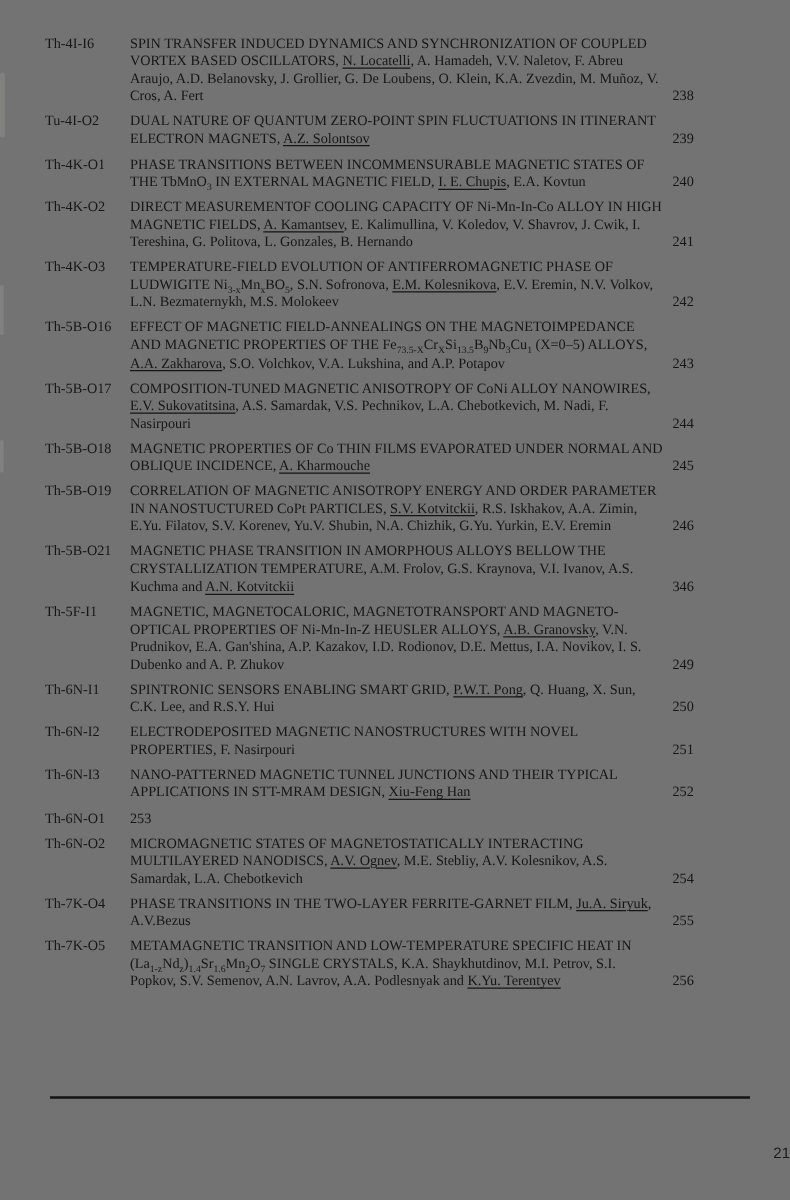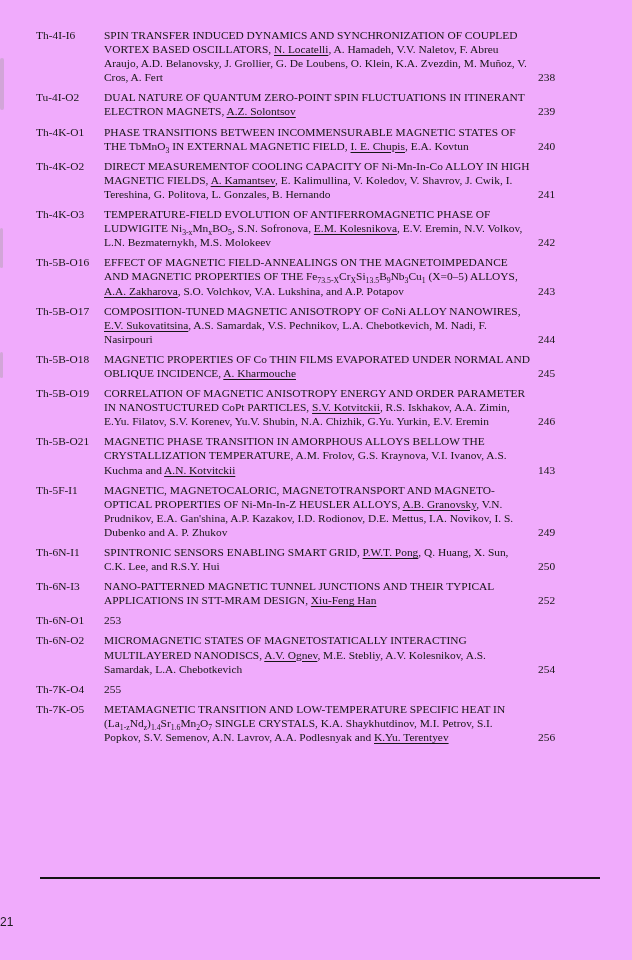--- a/index.html
+++ b/index.html
@@ -4,38 +4,38 @@
 <style>
   html,body { margin:0; padding:0; }
   body {
     width:632px; height:960px;
     background:#fdfdfb;
     font-family:"Liberation Serif", serif;
     color:#161616;
     overflow:hidden;
     position:relative;
   }
-  .page { position:absolute; inset:0; background:#f0abfc; }
+  .page { position:absolute; inset:0; background:#737373; }
   .toc {
     position:absolute; left:36px; top:28px; width:544px;
     font-size:11.4px; line-height:14.1px;
   }
   .row { display:flex; align-items:flex-start; margin-bottom:6px; }
   .code { width:68px; flex:0 0 68px; white-space:nowrap; }
   .title { flex:1 1 auto; padding-right:8px; max-width:426px; }
   .pg { width:42px; flex:0 0 42px; text-align:left; align-self:flex-end; }
   .seg-u { text-decoration:underline; text-underline-offset:2px; text-decoration-thickness:1px; }
   .seg-s { vertical-align:sub; font-size:68%; line-height:0; }
   .bottom-rule {
     position:absolute; left:40px; top:877px; width:560px; height:0;
     border-top:2.6px solid #141414;
   }
   .footer {
     position:absolute; left:0; right:0; top:915px;
-    text-align:left;
+    text-align:right;
     font-family:"Liberation Sans", sans-serif;
     font-size:12px; color:#1b1b1b;
   }
   .smudge { position:absolute; background:#9a9a94; opacity:.35; border-radius:2px; }
   .smudge.s1 { left:0; top:58px;  width:4px; height:52px; }
   .smudge.s2 { left:0; top:228px; width:3px; height:40px; }
   .smudge.s3 { left:0; top:352px; width:3px; height:26px; }
 </style>
 </head>
 <body>
@@ -87,48 +87,54 @@
         <div class="pg">245</div>
       </div>
       <div class="row">
         <div class="code">Th-5B-O19</div>
         <div class="title"><span>CORRELATION OF MAGNETIC ANISOTROPY ENERGY AND ORDER PARAMETER IN NANOSTUCTURED CoPt PARTICLES, </span><span class="seg-u">S.V. Kotvitckii</span><span>, R.S. Iskhakov, A.A. Zimin, E.Yu. Filatov, S.V. Korenev, Yu.V. Shubin, N.A. Chizhik, G.Yu. Yurkin, E.V. Eremin</span></div>
         <div class="pg">246</div>
       </div>
       <div class="row">
         <div class="code">Th-5B-O21</div>
         <div class="title"><span>MAGNETIC PHASE TRANSITION IN AMORPHOUS ALLOYS BELLOW THE CRYSTALLIZATION TEMPERATURE, A.M. Frolov, G.S. Kraynova, V.I. Ivanov, A.S. Kuchma and </span><span class="seg-u">A.N. Kotvitckii</span></div>
-        <div class="pg">143</div>
+        <div class="pg">346</div>
       </div>
       <div class="row">
         <div class="code">Th-5F-I1</div>
         <div class="title"><span>MAGNETIC, MAGNETOCALORIC, MAGNETOTRANSPORT AND MAGNETO-OPTICAL PROPERTIES OF Ni-Mn-In-Z HEUSLER ALLOYS, </span><span class="seg-u">A.B. Granovsky</span><span>, V.N. Prudnikov, E.A. Gan'shina, A.P. Kazakov, I.D. Rodionov, D.E. Mettus, I.A. Novikov, I. S. Dubenko and A. P. Zhukov</span></div>
         <div class="pg">249</div>
       </div>
       <div class="row">
         <div class="code">Th-6N-I1</div>
         <div class="title"><span>SPINTRONIC SENSORS ENABLING SMART GRID, </span><span class="seg-u">P.W.T. Pong</span><span>, Q. Huang, X. Sun, C.K. Lee, and R.S.Y. Hui</span></div>
         <div class="pg">250</div>
+      </div>
+      <div class="row">
+        <div class="code">Th-6N-I2</div>
+        <div class="title"><span>ELECTRODEPOSITED MAGNETIC NANOSTRUCTURES WITH NOVEL PROPERTIES, F. Nasirpouri</span></div>
+        <div class="pg">251</div>
       </div>
       <div class="row">
         <div class="code">Th-6N-I3</div>
         <div class="title"><span>NANO-PATTERNED MAGNETIC TUNNEL JUNCTIONS AND THEIR TYPICAL APPLICATIONS IN STT-MRAM DESIGN, </span><span class="seg-u">Xiu-Feng Han</span></div>
         <div class="pg">252</div>
       </div>
       <div class="row">
         <div class="code">Th-6N-O1</div>
         <div class="pg">253</div>
       </div>
       <div class="row">
         <div class="code">Th-6N-O2</div>
         <div class="title"><span>MICROMAGNETIC STATES OF MAGNETOSTATICALLY INTERACTING MULTILAYERED NANODISCS, </span><span class="seg-u">A.V. Ognev</span><span>, M.E. Stebliy, A.V. Kolesnikov, A.S. Samardak, L.A. Chebotkevich</span></div>
         <div class="pg">254</div>
       </div>
       <div class="row">
         <div class="code">Th-7K-O4</div>
+        <div class="title"><span>PHASE TRANSITIONS IN THE TWO-LAYER FERRITE-GARNET FILM, </span><span class="seg-u">Ju.A. Siryuk</span><span>, A.V.Bezus</span></div>
         <div class="pg">255</div>
       </div>
       <div class="row">
         <div class="code">Th-7K-O5</div>
         <div class="title"><span>METAMAGNETIC TRANSITION AND LOW-TEMPERATURE SPECIFIC HEAT IN (La</span><span class="seg-s">1-z</span><span>Nd</span><span class="seg-s">z</span><span>)</span><span class="seg-s">1.4</span><span>Sr</span><span class="seg-s">1.6</span><span>Mn</span><span class="seg-s">2</span><span>O</span><span class="seg-s">7</span><span> SINGLE CRYSTALS, K.A. Shaykhutdinov, M.I. Petrov, S.I. Popkov, S.V. Semenov, A.N. Lavrov, A.A. Podlesnyak and </span><span class="seg-u">K.Yu. Terentyev</span></div>
         <div class="pg">256</div>
       </div>
     </div>
 
   <div class="bottom-rule"></div>

